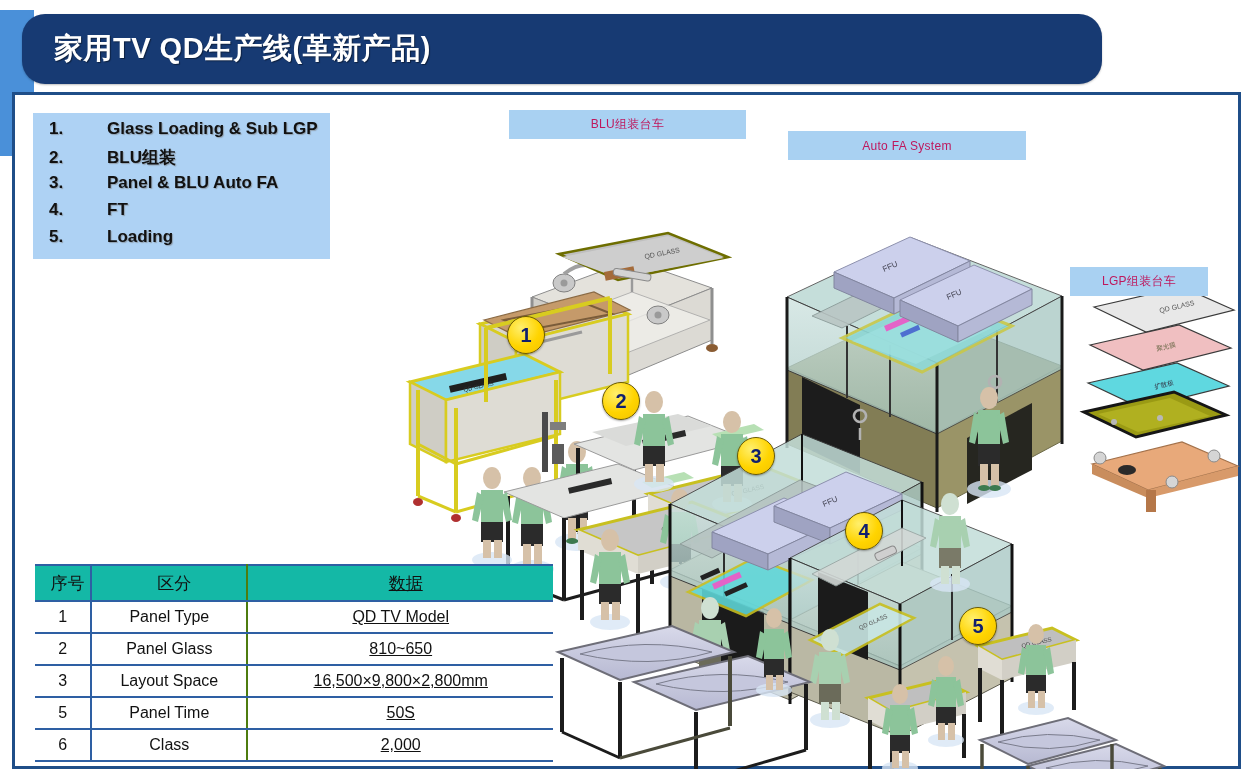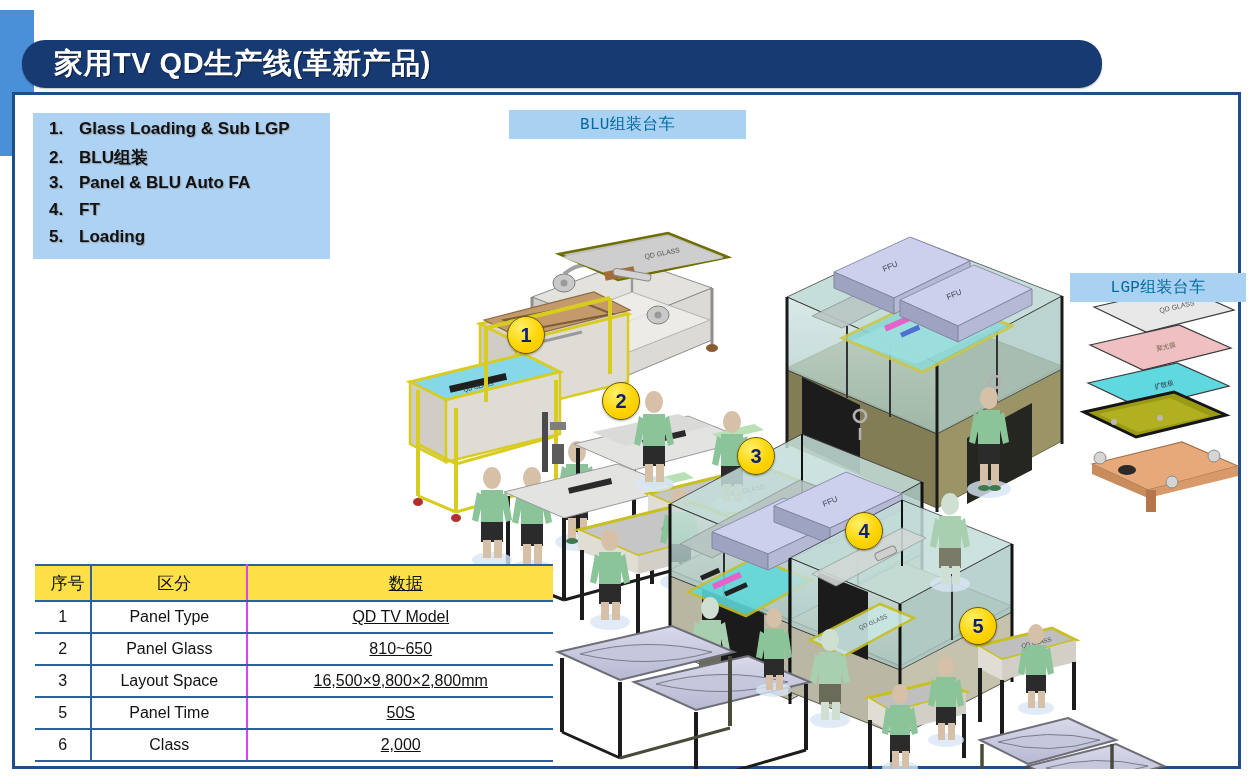--- a/index.html
+++ b/index.html
@@ -22,26 +22,25 @@
   #title-accent {
     position: absolute;
     left: 0; top: 10px;
     width: 34px; height: 146px;
     background: #4a90d9;
     z-index: 1;
   }
   #title-bar {
     position: absolute;
     left: 22px; top: 14px;
-    width: 1080px; height: 48px;
+    width: 1080px; height: 70px;
     background: #173a73;
     border-radius: 23px;
     z-index: 2;
     box-shadow: 0 1px 2px rgba(0,0,0,.25);
-    margin-top: 26px;
   }
   #title-text {
     position: absolute;
     left: 32px;
     top: 50%;
     transform: translateY(-50%);
     color: #ffffff;
     font-size: 29px;
     font-weight: bold;
     letter-spacing: .5px;
@@ -77,39 +76,38 @@
     padding-left: 16px;
     font-size: 17px;
     font-weight: bold;
     color: #111111;
     text-shadow: 1px 1px 1px rgba(120,120,120,.55);
   }
   .legend-num {
     width: 30px;
     flex: none;
   }
-  .legend-label { white-space: nowrap; }
+  .legend-label { white-space: nowrap; margin-left: 28px; }
 
   
   .callout {
     position: absolute;
     background: #a9d1f2;
-    color: #0369a1;
-    font-size: 16px;
+    color: #be185d;
+    font-size: 12px;
     display: flex;
     align-items: center;
     justify-content: center;
     z-index: 6;
     white-space: nowrap;
     letter-spacing: .3px;
-    font-family: Liberation Mono, monospace;
   }
   #callout-blu   { left: 509px; top: 110px; width: 237px; height: 29px; }
   #callout-autofa{ left: 788px; top: 131px; width: 238px; height: 29px; }
-  #callout-lgp   { left: 1070px; top: 273px; width: 176px; height: 29px; }
+  #callout-lgp   { left: 1070px; top: 267px; width: 138px; height: 29px; }
 
   
   .marker {
     position: absolute;
     width: 36px; height: 36px;
     border-radius: 50%;
     background: radial-gradient(circle at 36% 30%, #ffef6d 0%, #ffd400 55%, #f2c200 100%);
     border: 1.5px solid #6b5a00;
     color: #101f6e;
     font-size: 20px;
@@ -134,28 +132,28 @@
     border-bottom: 2px solid #2e5fa3;
     font-size: 16px;
     color: #111111;
     text-align: center;
     padding: 4px 2px;
     height: 22px;
     font-weight: normal;
     background: transparent;
   }
   #spec-table thead th {
-    background: #fde047;
+    background: #14b8a6;
     border-top: 2px solid #2e5fa3;
     font-size: 17px;
     height: 26px;
     padding-left: 12px;
   }
   #spec-table .c-no   { width: 47px;  border-right: 2px solid #2e5fa3; }
-  #spec-table .c-div  { width: 165px; border-right: 2px solid #d946ef; }
+  #spec-table .c-div  { width: 165px; border-right: 2px solid #4d7c0f; }
   #spec-table .c-data { width: 321px; text-decoration: underline; }
   .val-red { color: #ee1c18; font-weight: bold; }
 
   
   #scene {
     position: absolute;
     left: 12px; top: 92px;
     width: 1229px; height: 677px;
     z-index: 4;
     overflow: hidden;
@@ -642,20 +640,21 @@
       <span class="legend-num">4.</span>
       <span class="legend-label">FT</span>
     </div>
     <div class="legend-row">
       <span class="legend-num">5.</span>
       <span class="legend-label">Loading</span>
     </div>
   </div>
 
   <div class="callout" id="callout-blu">BLU组装台车</div>
+  <div class="callout" id="callout-autofa">Auto FA System</div>
   <div class="callout" id="callout-lgp">LGP组装台车</div>
 
   <div class="marker" style="left:507px;  top:316px;">1</div>
   <div class="marker" style="left:602px;  top:382px;">2</div>
   <div class="marker" style="left:737px;  top:437px;">3</div>
   <div class="marker" style="left:845px;  top:512px;">4</div>
   <div class="marker" style="left:959px;  top:607px;">5</div>
 
   <table id="spec-table">
     <thead>

